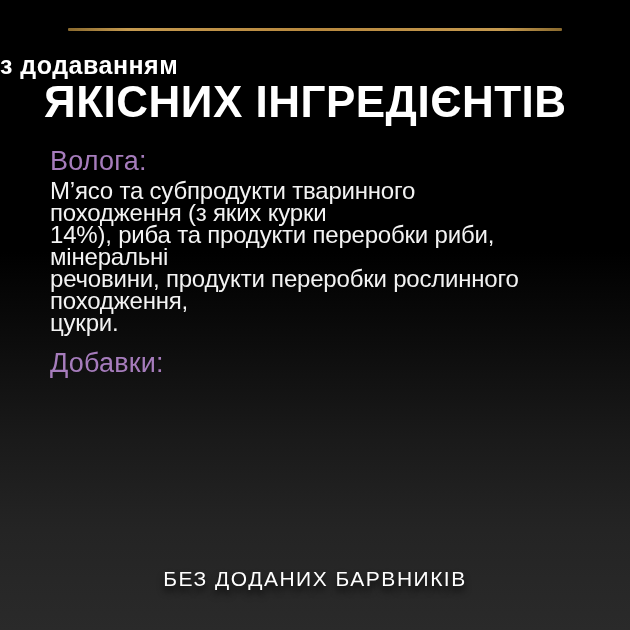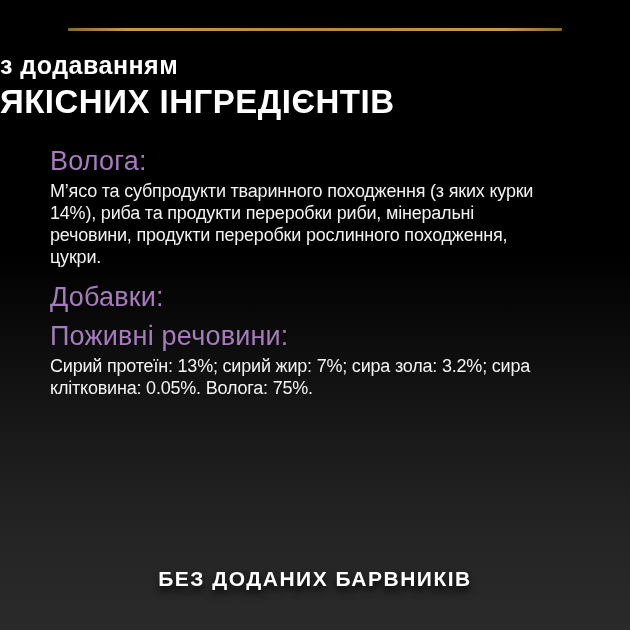--- a/index.html
+++ b/index.html
@@ -48,59 +48,60 @@
     text-align: left;
     color: #ffffff;
   }
   .title-small {
     font-size: 25px;
     font-weight: 700;
     line-height: 30px;
     letter-spacing: 0.5px;
   }
   .title-big {
-    font-size: 33px;
+    font-size: 44px;
     font-weight: 700;
     line-height: 38px;
     letter-spacing: 0.5px;
     margin-top: 3px;
+    margin-left: 44px;
   }
   .content {
     position: absolute;
     top: 146px;
     left: 50px;
     width: 500px;
   }
   .section-heading {
     color: #a67cbc;
     font-size: 27px;
     font-weight: 400;
     line-height: 31px;
     letter-spacing: 0.2px;
   }
   .section-body {
     color: #f3f3f3;
-    font-size: 18px;
+    font-size: 24px;
     line-height: 22px;
     letter-spacing: -0.2px;
     white-space: pre-line;
     margin-top: 3px;
   }
   .section-1 { margin-bottom: 14px; }
   .section-2 { margin-bottom: 8px; }
   .section-3 { margin-bottom: 0; }
   .footer-claim {
     position: absolute;
     top: 567px;
     left: 0;
     width: 100%;
     text-align: center;
     color: #ffffff;
     font-size: 21px;
-    font-weight: 700;
+    font-weight: 400;
     letter-spacing: 1.5px;
     text-shadow: 0 5px 7px rgba(0,0,0,0.85);
   }
 </style>
 </head>
 <body>
 
 <div class="card">
 
   <div class="gold-line"></div>
@@ -117,23 +118,18 @@
       <div class="section-body">М’ясо та субпродукти тваринного походження (з яких курки
 14%), риба та продукти переробки риби, мінеральні
 речовини, продукти переробки рослинного походження,
 цукри.</div>
     </div>
 
     <div class="section section-2">
       <div class="section-heading">Добавки:</div>
     </div>
 
-    <div class="section section-3">
-      <div class="section-heading">Поживні речовини:</div>
-      <div class="section-body">Сирий протеїн: 13%; сирий жир: 7%; сира зола: 3.2%; сира
-клітковина: 0.05%. Волога: 75%.</div>
-    </div>
 
   </div>
 
   <div class="footer-claim">БЕЗ ДОДАНИХ БАРВНИКІВ</div>
 
 </div>
 
 </body></html>

